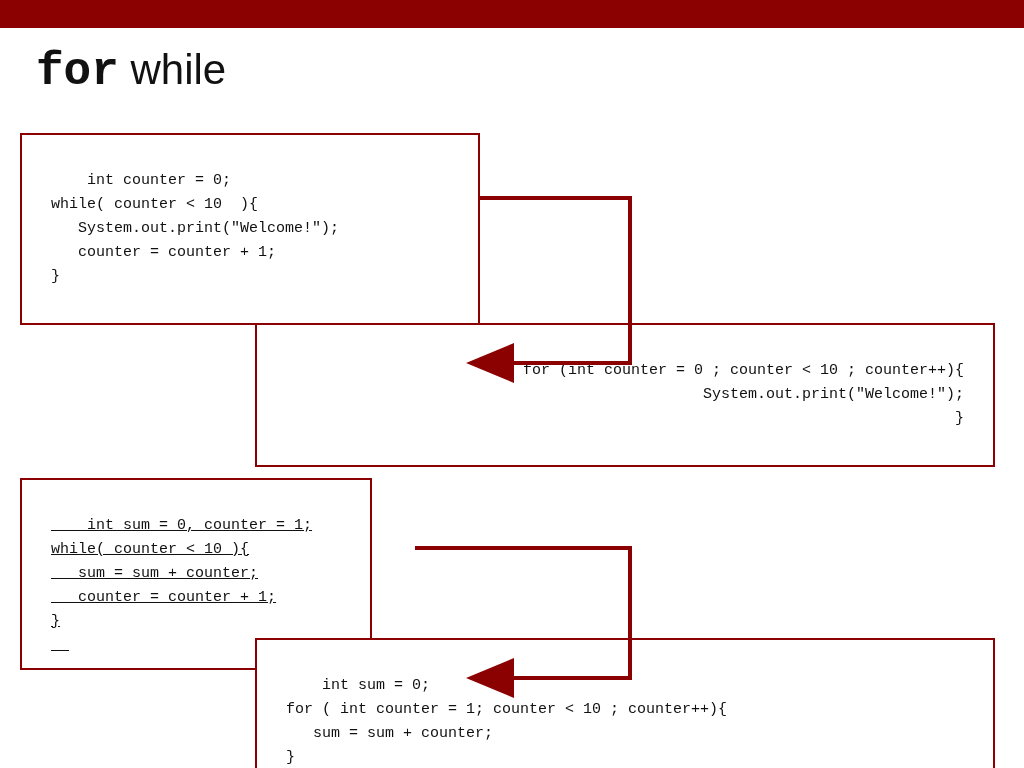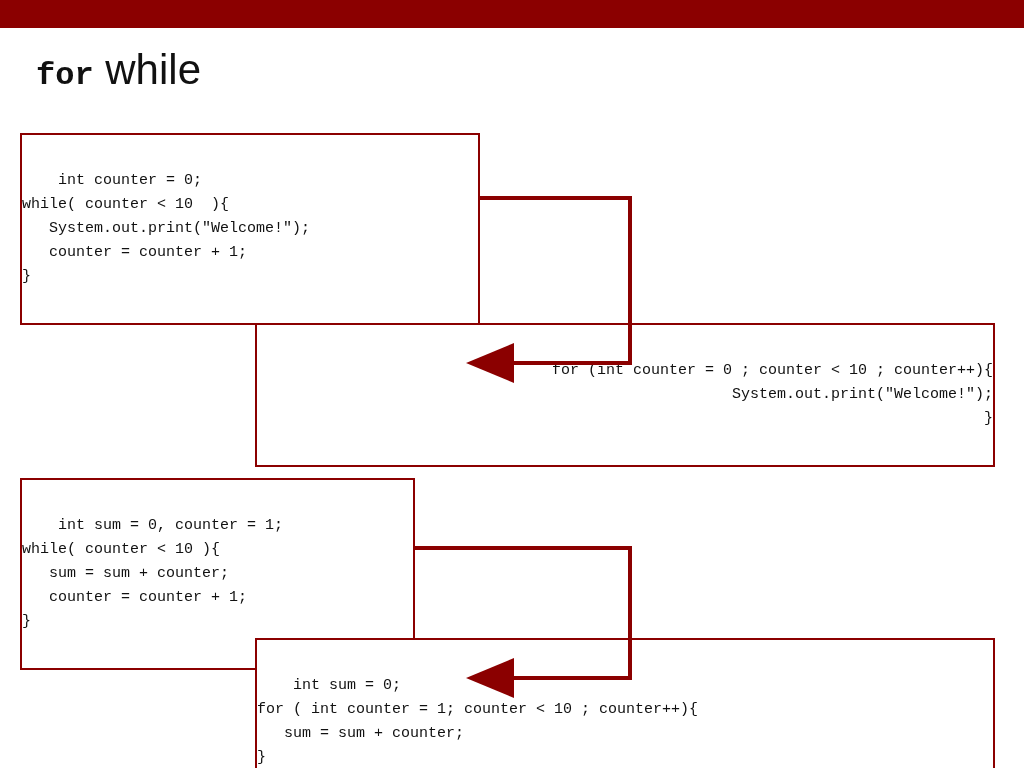--- a/index.html
+++ b/index.html
@@ -24,21 +24,21 @@
       top: 28px;
       left: 0;
       width: 1024px;
       height: 740px;
     }
 
     .code-box {
       position: absolute;
       border: 2px solid #8b0000;
       background: #ffffff;
-      padding: 10px 0;
+      padding: 10px 29px;
       font-family: 'Courier New', Courier, monospace;
       font-size: 15px;
       line-height: 1.6;
       color: #111;
       white-space: pre;
     }
 
     
     .arrows-svg {
       position: absolute;
@@ -50,38 +50,38 @@
     }
   </style>
 </head>
 <body>
 
 <div class="top-bar"></div>
 
 <div class="content-area">
 
   <div style="padding: 18px 0 10px 36px;">
-    <span style="font-size:32px; font-family:'Courier New',Courier,monospace; font-weight:bold; color:#111;">for</span><span style="font-size:42px; font-family:Arial,sans-serif; font-weight:normal; color:#111;"> while</span>
+    <span style="font-size:46px; font-family:'Courier New',Courier,monospace; font-weight:bold; color:#111;">for</span><span style="font-size:42px; font-family:Arial,sans-serif; font-weight:normal; color:#111;"> while</span>
   </div>
 
   <div class="code-box" style="left:20px; top:105px; width:460px;">
     <span>int counter = 0;
 while( counter &lt; 10  ){
    System.out.print("Welcome!");
    counter = counter + 1;
 }</span>
   </div>
 
   <div class="code-box" style="left:255px; top:295px; width:740px;text-align:right;">
     <span>for (int counter = 0 ; counter &lt; 10 ; counter++){
    System.out.print("Welcome!");
 }</span>
   </div>
 
-  <div class="code-box" style="left:20px; top:450px; width:395px;">
+  <div class="code-box" style="left:20px; top:450px; width:352px;text-decoration:underline;">
     <span>int sum = 0, counter = 1;
 while( counter &lt; 10 ){
    sum = sum + counter;
    counter = counter + 1;
 }</span>
   </div>
 
   <div class="code-box" style="left:255px; top:610px; width:740px;">
     <span>int sum = 0;
 for ( int counter = 1; counter &lt; 10 ; counter++){

